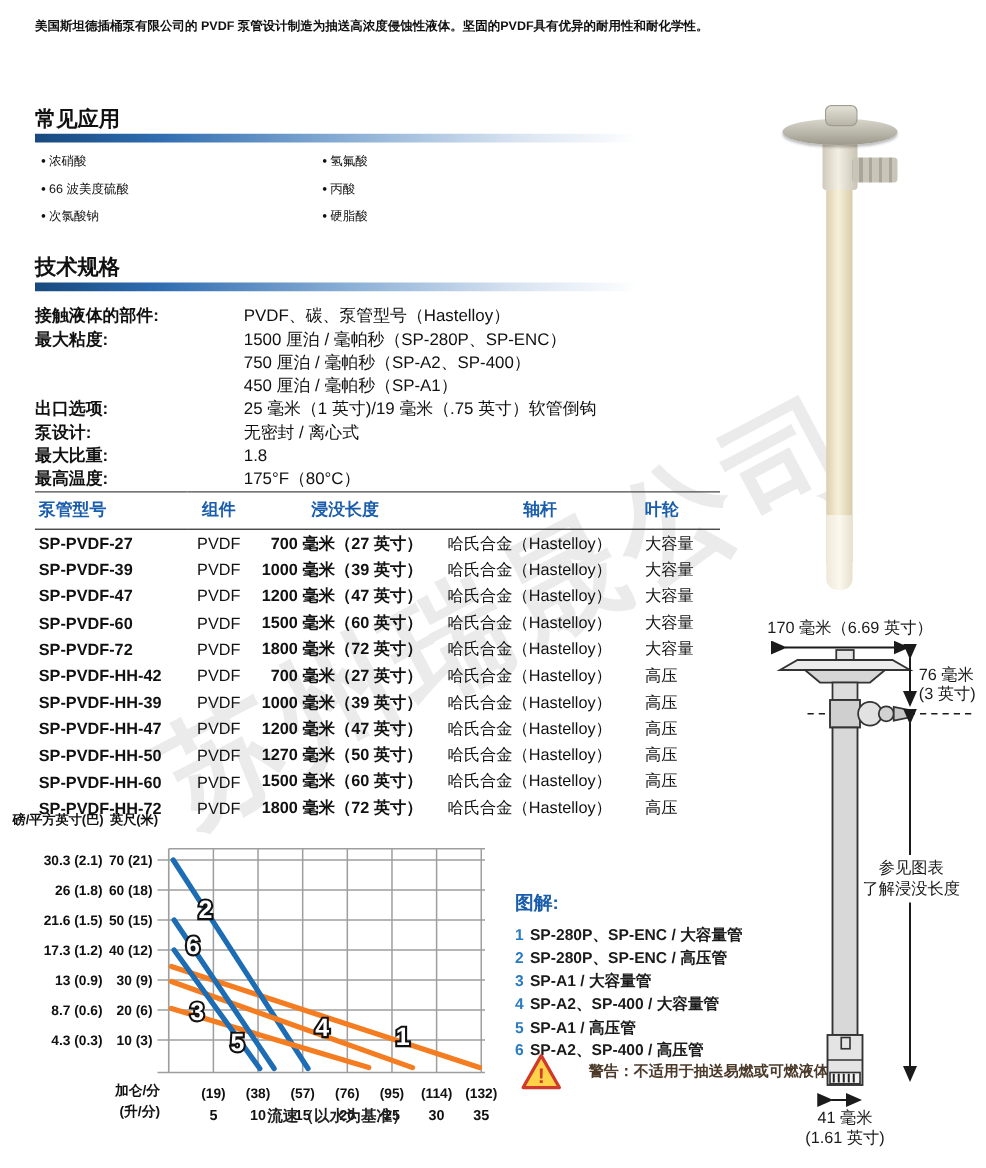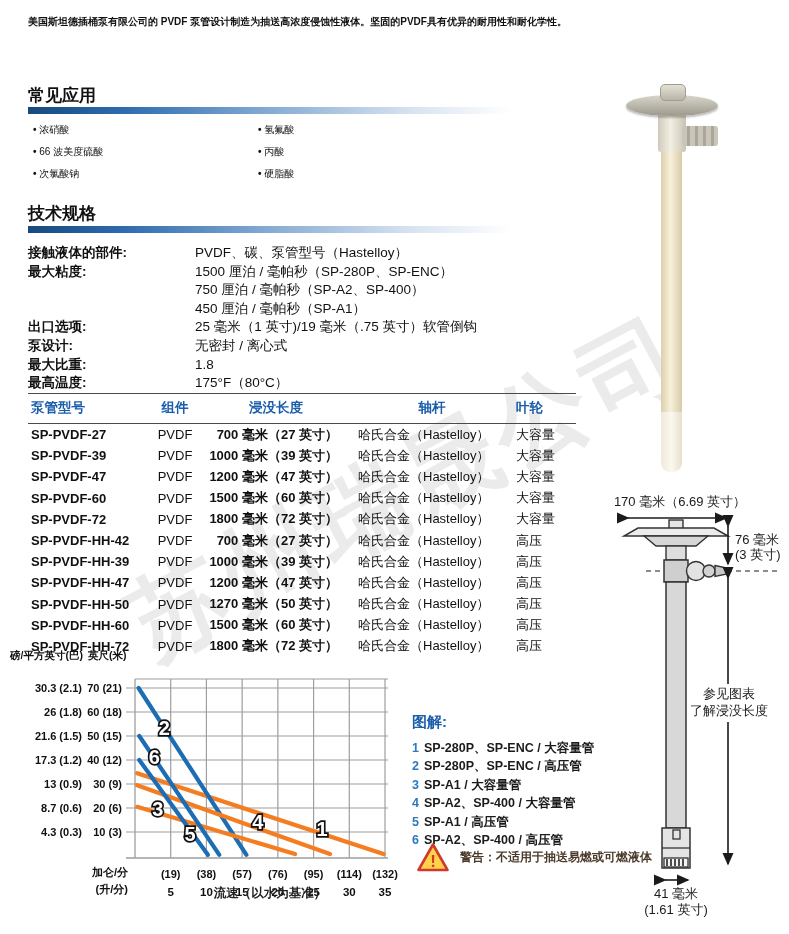--- a/index.html
+++ b/index.html
@@ -32,21 +32,21 @@
   #pump-table td:nth-child(3){text-align:right;padding-right:14px;font-weight:bold;}
   #pump-table th:nth-child(4){text-align:center;font-family:Liberation Mono, monospace;}
   #pump-table td:nth-child(4){padding-left:6px;}
   #pump-table th:nth-child(5),#pump-table td:nth-child(5){text-align:left;padding-left:4px;}
   #perf-chart{position:absolute;left:8px;top:645px;z-index:1;}
   #legend-block{position:absolute;left:412px;top:681px;width:255px;z-index:1;margin-top:32px;}
   #legend-title{color:#1a5dab;font-size:15px;font-weight:bold;margin:0 0 7px 0;}
   .lg-item{font-size:12.5px;font-weight:bold;line-height:18.4px;color:#1b1b1b;white-space:nowrap;}
   .lg-item b{color:#2a7abf;margin-right:5px;}
   #warning{position:absolute;left:416px;top:842px;display:flex;align-items:center;z-index:1;}
-  #warning .wtext{font-size:12px;font-weight:bold;color:#4b3a2a;margin-left:10px;}
+  #warning .wtext{font-size:12px;font-weight:bold;color:#4b3a2a;margin-left:21px;}
   
   .photo{position:absolute;left:600px;top:82px;width:135px;height:392px;z-index:1;}
   .photo div{position:absolute;}
   .p-knob{left:60px;top:2px;width:24px;height:15px;background:linear-gradient(#e3e0d6,#b9b5a8);
         border-radius:5px;border:1px solid #a09c8f;}
   .p-cap{left:26px;top:13px;width:92px;height:21px;background:linear-gradient(#d9d6cc,#9d998c);
         border-radius:50%;box-shadow:0 2px 2px rgba(0,0,0,0.25);}
   .p-collar{left:58px;top:30px;width:28px;height:40px;background:linear-gradient(to right,#cfcabb,#f3efe3 45%,#c8c3b3);
         border-radius:3px;}
   .p-barb{left:82px;top:44px;width:36px;height:20px;border-radius:3px;

